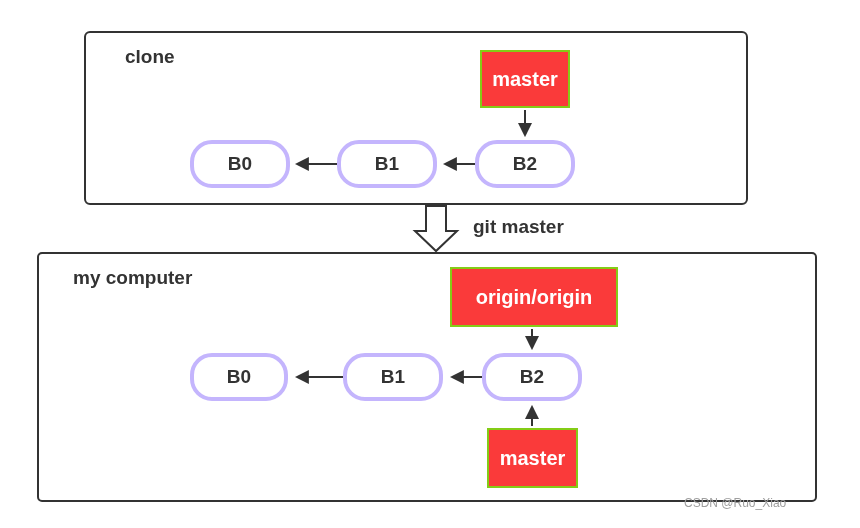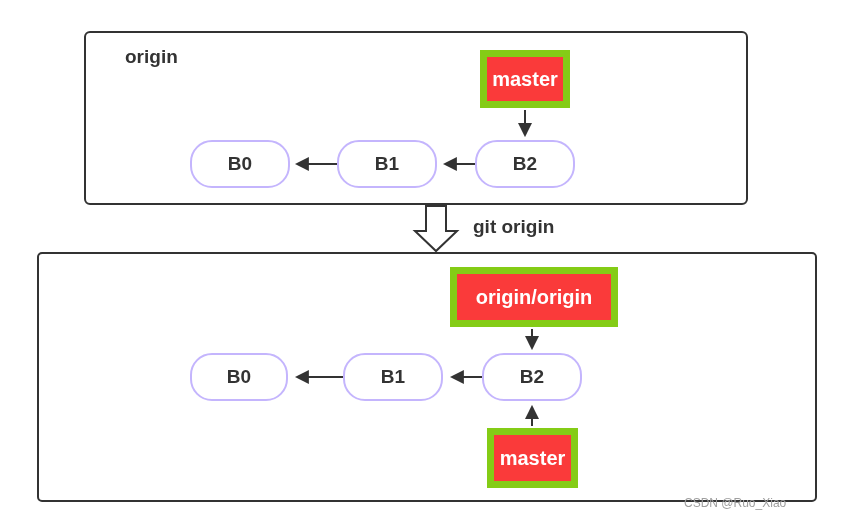--- a/index.html
+++ b/index.html
@@ -20,33 +20,33 @@
   .panel-title{
     position:absolute;
     font-size:19px;
     font-weight:bold;
     color:#333333;
     white-space:nowrap;
   }
   .branch-box{
     position:absolute;
     background:#fa3a3a;
-    border:7px solid #84cc16;
+    border:2px solid #84cc16;
     box-sizing:border-box;
     display:flex;align-items:center;justify-content:center;
     color:#ffffff;
     font-size:20px;
     font-weight:bold;
     white-space:nowrap;
     z-index:3;
   }
   .commit-node{
     position:absolute;
     background:#ffffff;
-    border:2px solid #c4b5fd;
+    border:4px solid #c4b5fd;
     border-radius:22px;
     box-sizing:border-box;
     display:flex;align-items:center;justify-content:center;
     color:#333333;
     font-size:19px;
     font-weight:bold;
     z-index:3;
   }
   .overlay{
     position:absolute;left:0;top:0;
@@ -70,29 +70,30 @@
     white-space:nowrap;
     z-index:6;
   }
 </style>
 </head>
 <body>
 
 <div class="canvas">
 
   <div class="panel" style="left:84px;top:31px;width:664px;height:174px;"></div>
-  <div class="panel-title" style="left:125px;top:46px;">origin</div>
+  <div class="panel-title" style="left:125px;top:46px;">clone</div>
 
   <div class="branch-box" style="left:480px;top:50px;width:90px;height:58px;">master</div>
 
   <div class="commit-node" style="left:190px;top:140px;width:100px;height:48px;">B0</div>
   <div class="commit-node" style="left:337px;top:140px;width:100px;height:48px;">B1</div>
   <div class="commit-node" style="left:475px;top:140px;width:100px;height:48px;">B2</div>
 
   <div class="panel" style="left:37px;top:252px;width:780px;height:250px;border-radius:5px;"></div>
+  <div class="panel-title" style="left:73px;top:267px;">my computer</div>
 
   <div class="branch-box" style="left:450px;top:267px;width:168px;height:60px;">origin/origin</div>
 
   <div class="commit-node" style="left:190px;top:353px;width:98px;height:48px;">B0</div>
   <div class="commit-node" style="left:343px;top:353px;width:100px;height:48px;">B1</div>
   <div class="commit-node" style="left:482px;top:353px;width:100px;height:48px;">B2</div>
 
   <div class="branch-box" style="left:487px;top:428px;width:91px;height:60px;">master</div>
 
   <svg class="overlay" width="860" height="528" viewBox="0 0 860 528">
@@ -107,17 +108,17 @@
     <line x1="475" y1="164" x2="445" y2="164" stroke="#333333" stroke-width="2" marker-end="url(#arrow)"></line>
 
     <path d="M426,206 L426,231 L415,231 L436,251 L457,231 L446,231 L446,206 Z" fill="#ffffff" stroke="#333333" stroke-width="2" stroke-linejoin="miter"></path>
 
     <line x1="532" y1="329" x2="532" y2="348" stroke="#333333" stroke-width="2" marker-end="url(#arrow)"></line>
     <line x1="343" y1="377" x2="297" y2="377" stroke="#333333" stroke-width="2" marker-end="url(#arrow)"></line>
     <line x1="482" y1="377" x2="452" y2="377" stroke="#333333" stroke-width="2" marker-end="url(#arrow)"></line>
     <line x1="532" y1="426" x2="532" y2="407" stroke="#333333" stroke-width="2" marker-end="url(#arrow)"></line>
   </svg>
 
-  <div class="clone-label">git origin</div>
+  <div class="clone-label">git master</div>
 
   <div class="watermark">CSDN @Ruo_Xiao</div>
 
 </div>
 
 </body></html>

